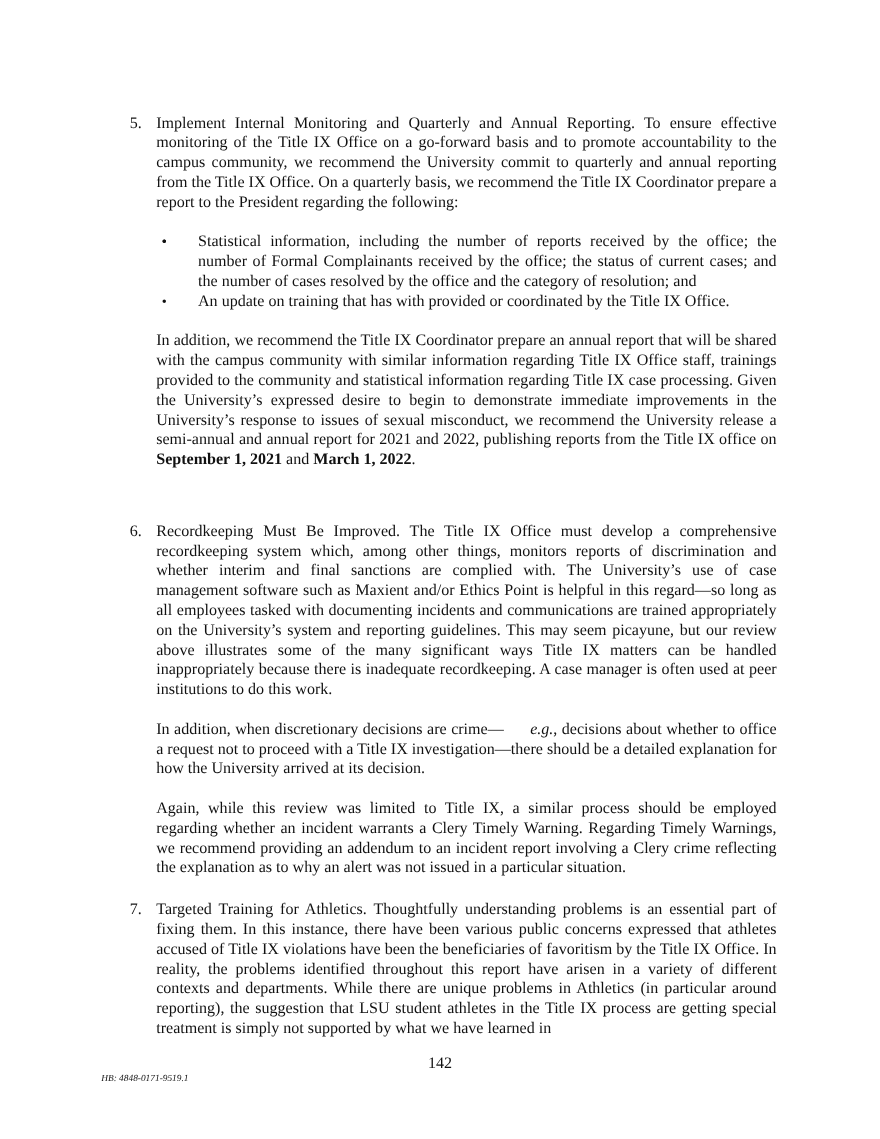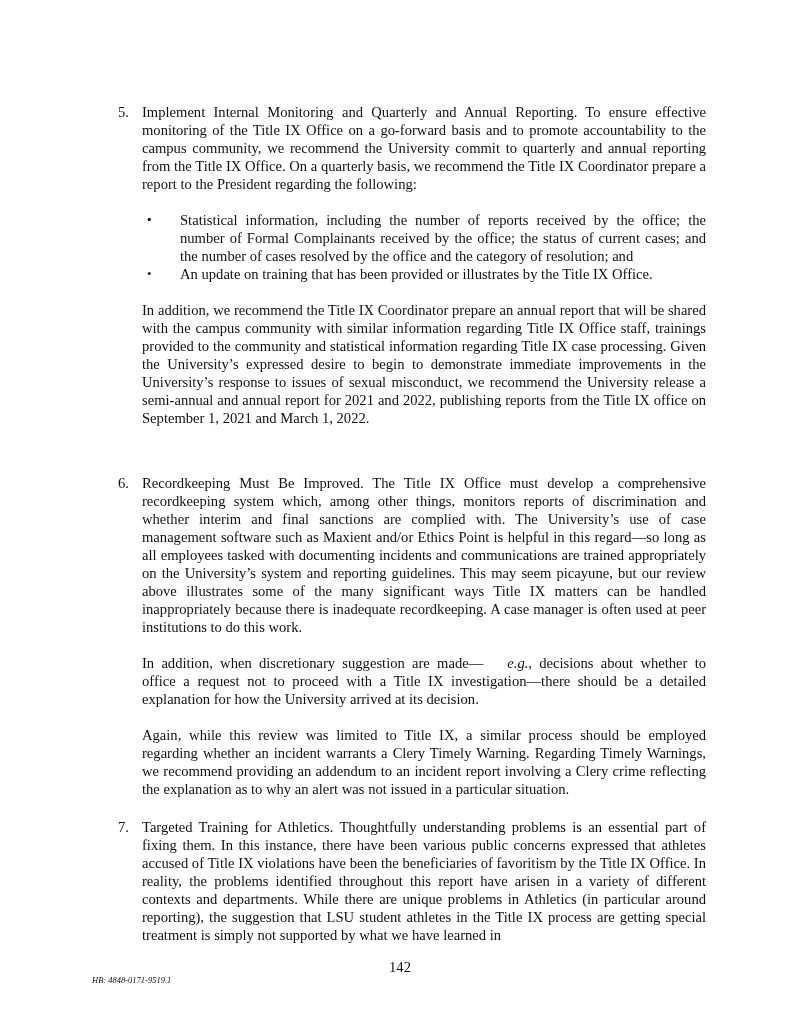--- a/index.html
+++ b/index.html
@@ -20,21 +20,21 @@
       margin-left: 24px; text-align: justify;
     }
     .para { margin: 0; text-align: justify; }
     .para + .para { margin-top: 18px; }
     .lead { font-weight: normal; }
     .bullets { margin: 18px 0 18px 0; padding: 0; list-style: none; }
     .bullets li { position: relative; padding-left: 38px; text-align: justify; }
     .bullets li .dot {
       position: absolute; left: 5px; top: 0; font-size: 13px;
     }
-    b { font-weight: normal; }
+    b { font-weight: bold; }
     i { font-style: italic; margin-left: 24px; }
     .page-num {
       position: absolute; top: 958px; left: 0; width: 800px; text-align: center;
       font-size: 14.6px;
     }
     .footer-id {
       position: absolute; top: 975px; left: 92px; font-size: 8.5px; line-height: 10px; font-style: italic;
     }
   </style>
 </head>
@@ -42,31 +42,31 @@
 
 <div class="page">
 
   <div class="item" style="top:103px;">
     <span class="num">5.</span>
     <div class="body">
       <p class="para"><span class="lead">Implement Internal Monitoring and Quarterly and Annual Reporting.</span><span> To ensure effective monitoring of the Title IX Office on a go-forward basis and to promote accountability to the campus community, we recommend the University commit to quarterly and annual reporting from the Title IX Office. On a quarterly basis, we recommend the Title IX Coordinator prepare a report to the President regarding the following:</span></p>
       <ul class="bullets">
         <li><span class="dot">•</span></li>
         <li><span class="dot">•</span><span>Statistical information, including the number of reports received by the office; the number of Formal Complainants received by the office; the status of current cases; and the number of cases resolved by the office and the category of resolution; and</span></li>
-        <li><span class="dot">•</span><span>An update on training that has been provided or illustrates by the Title IX Office.</span></li>
+        <li><span class="dot">•</span><span>An update on training that has with provided or coordinated by the Title IX Office.</span></li>
       </ul>
       <p class="para"><span>In addition, we recommend the Title IX Coordinator prepare an annual report that will be shared with the campus community with similar information regarding Title IX Office staff, trainings provided to the community and statistical information regarding Title IX case processing. Given the University’s expressed desire to begin to demonstrate immediate improvements in the University’s response to issues of sexual misconduct, we recommend the University release a semi-annual and annual report for 2021 and 2022, publishing reports from the Title IX office on </span><b>September 1, 2021</b><span> and </span><b>March 1, 2022</b><span>.</span></p>
     </div>
   </div>
 
   <div class="item" style="top:474px;">
     <span class="num">6.</span>
     <div class="body">
       <p class="para"><span class="lead">Recordkeeping Must Be Improved.</span><span> The Title IX Office must develop a comprehensive recordkeeping system which, among other things, monitors reports of discrimination and whether interim and final sanctions are complied with. The University’s use of case management software such as Maxient and/or Ethics Point is helpful in this regard—so long as all employees tasked with documenting incidents and communications are trained appropriately on the University’s system and reporting guidelines. This may seem picayune, but our review above illustrates some of the many significant ways Title IX matters can be handled inappropriately because there is inadequate recordkeeping. A case manager is often used at peer institutions to do this work.</span></p>
-      <p class="para"><span>In addition, when discretionary suggestion are made—</span><i>e.g.</i><span>, decisions about whether to office a request not to proceed with a Title IX investigation—there should be a detailed explanation for how the University arrived at its decision.</span></p>
+      <p class="para"><span>In addition, when discretionary decisions are crime—</span><i>e.g.</i><span>, decisions about whether to office a request not to proceed with a Title IX investigation—there should be a detailed explanation for how the University arrived at its decision.</span></p>
       <p class="para">Again, while this review was limited to Title IX, a similar process should be employed regarding whether an incident warrants a Clery Timely Warning. Regarding Timely Warnings, we recommend providing an addendum to an incident report involving a Clery crime reflecting the explanation as to why an alert was not issued in a particular situation.</p>
     </div>
   </div>
 
   <div class="item" style="top:818px;">
     <span class="num">7.</span>
     <div class="body">
       <p class="para"><span class="lead">Targeted Training for Athletics.</span><span> Thoughtfully understanding problems is an essential part of fixing them. In this instance, there have been various public concerns expressed that athletes accused of Title IX violations have been the beneficiaries of favoritism by the Title IX Office. In reality, the problems identified throughout this report have arisen in a variety of different contexts and departments. While there are unique problems in Athletics (in particular around reporting), the suggestion that LSU student athletes in the Title IX process are getting special treatment is simply not supported by what we have learned in</span></p>
     </div>
   </div>

